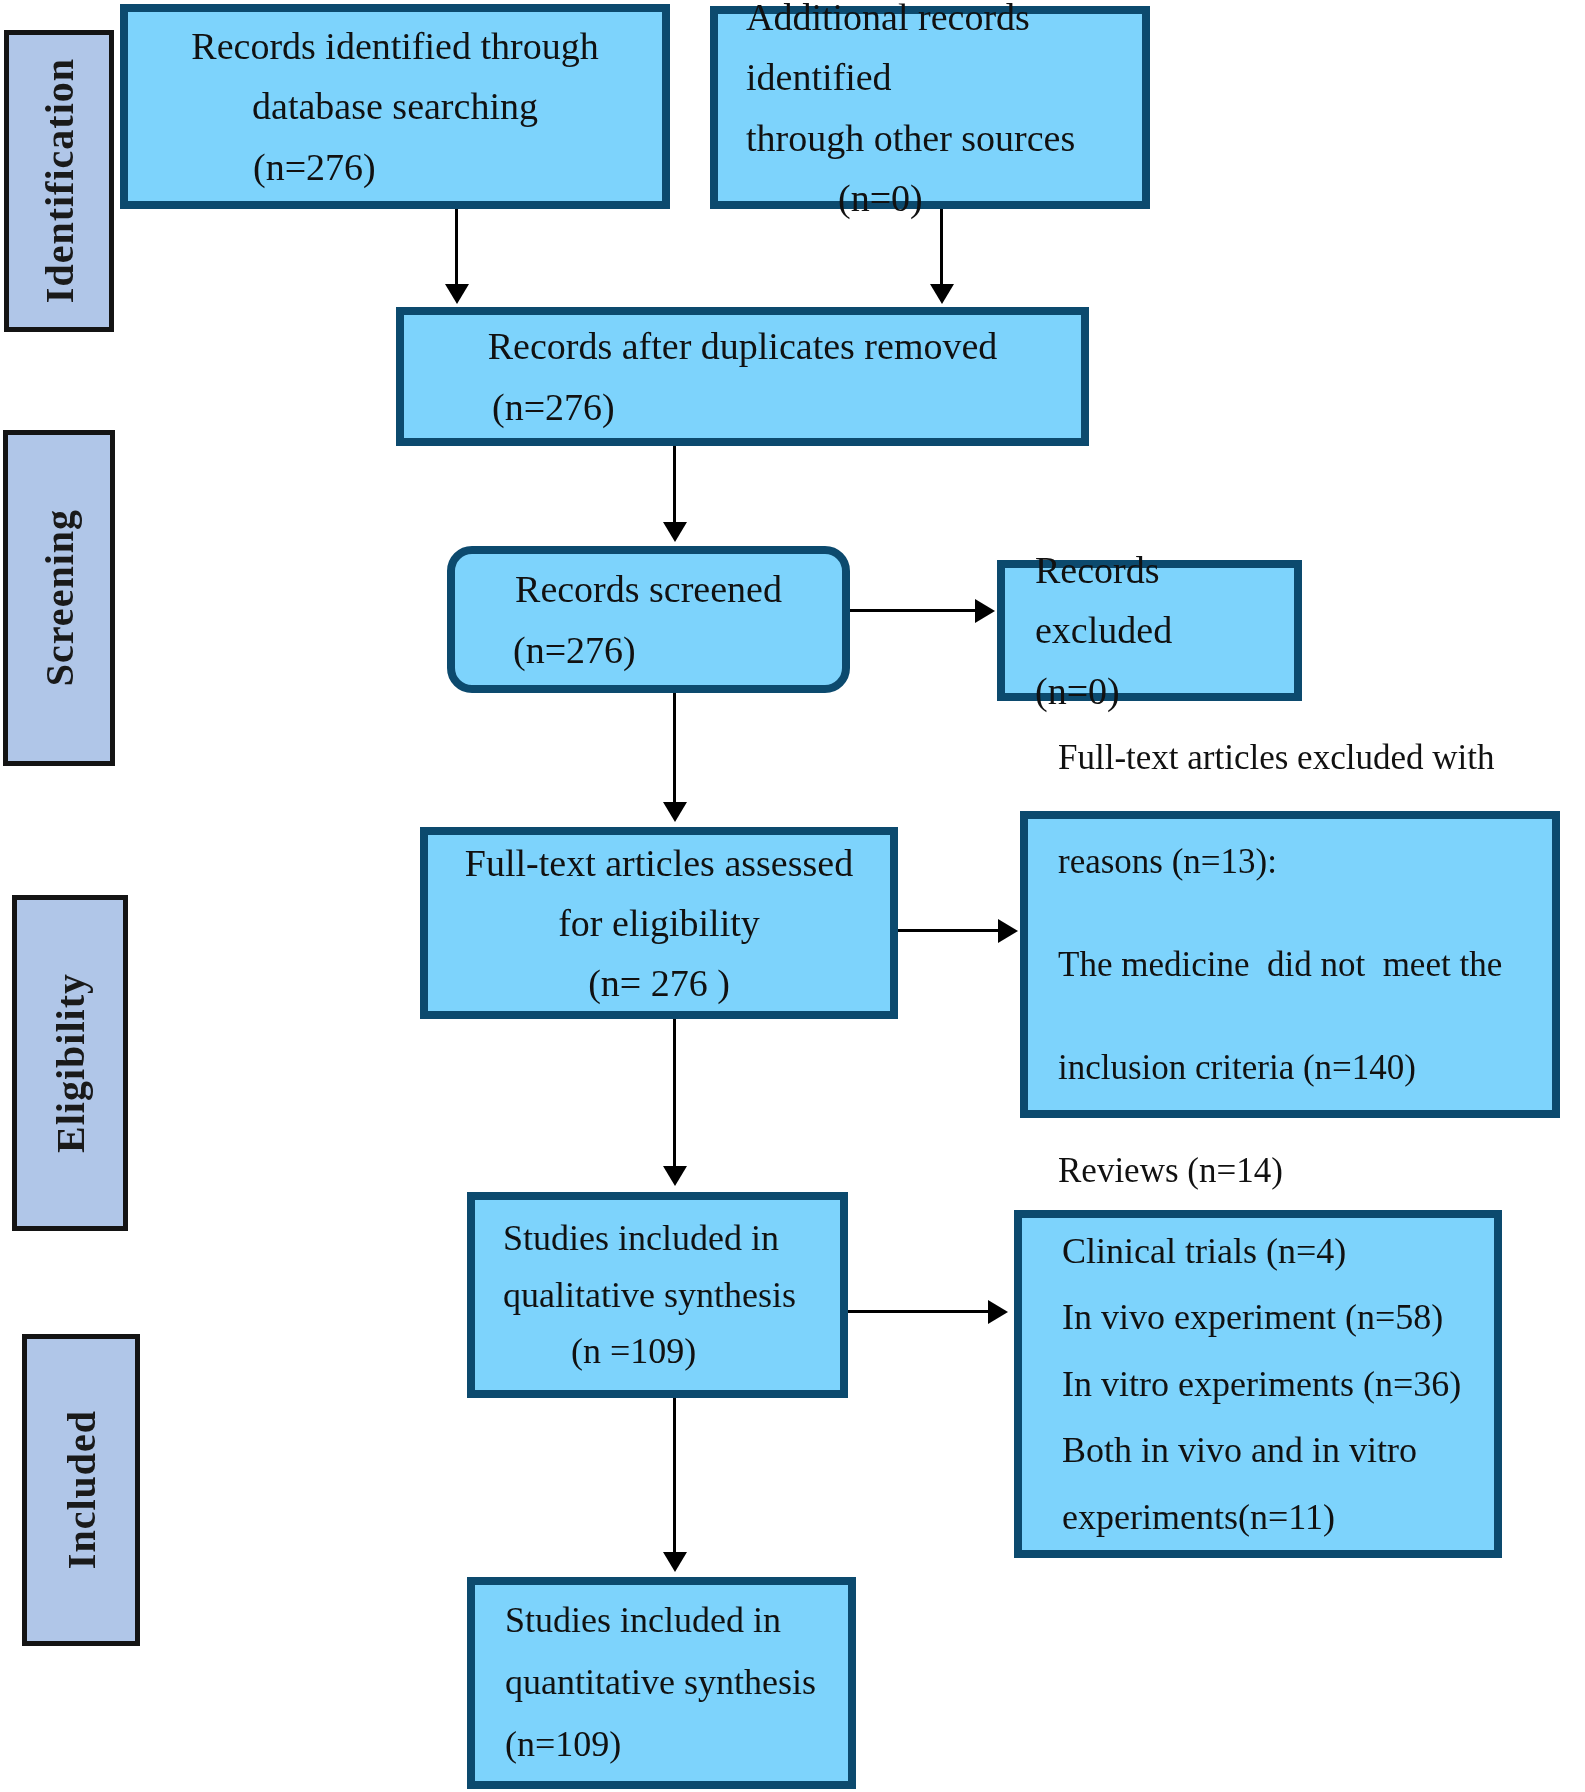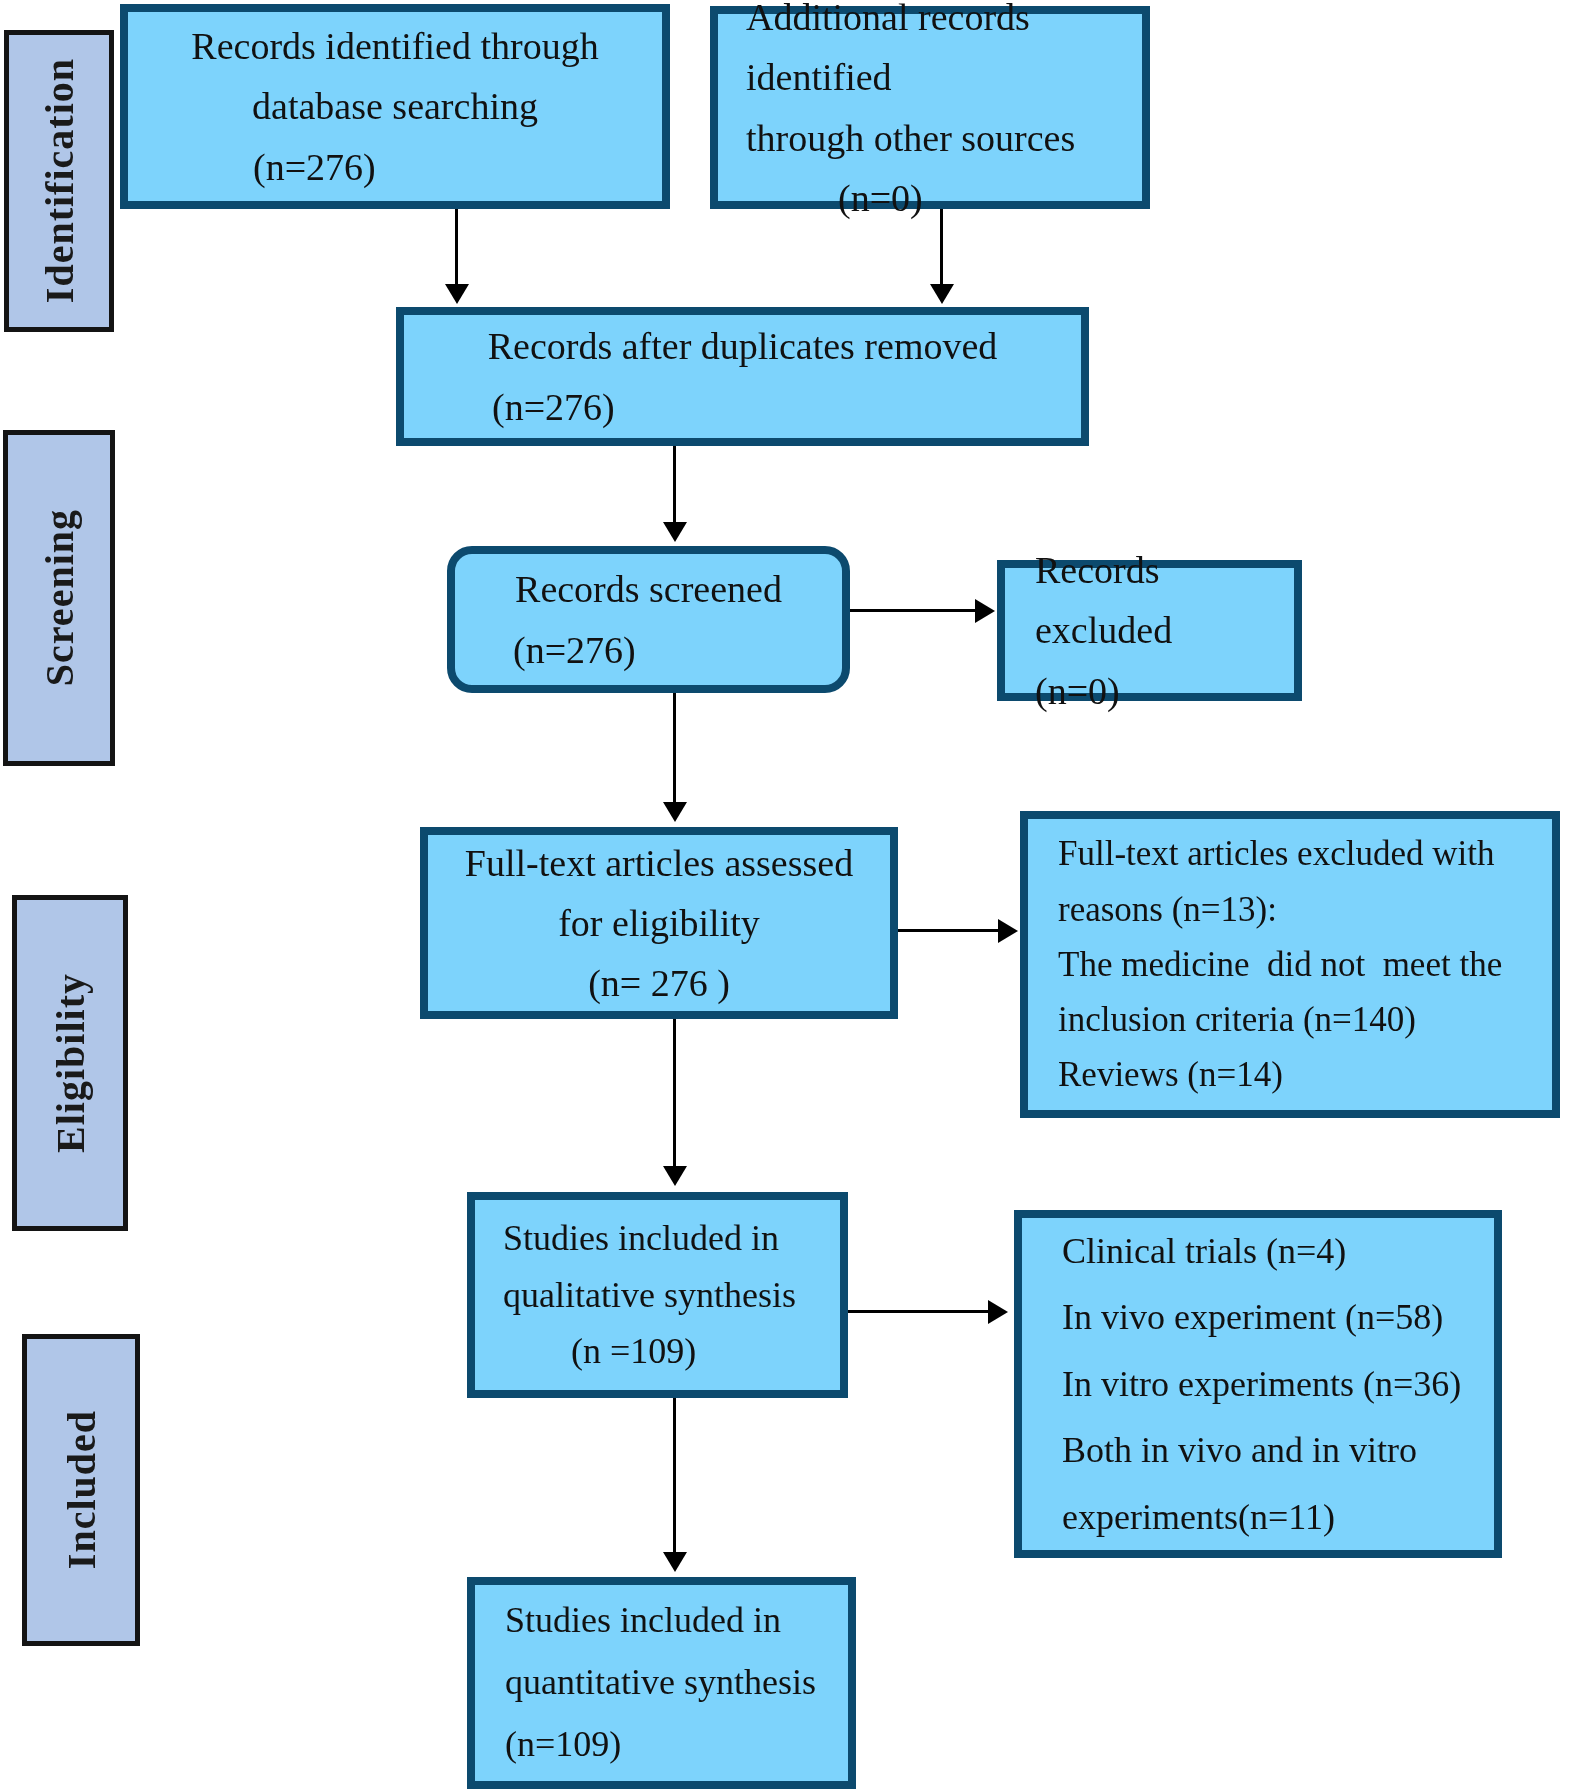--- a/index.html
+++ b/index.html
@@ -43,21 +43,21 @@
   }
   .c{text-align:center;}
   .l{text-align:left;}
   
   #box-records-identified .ind{padding-left:125px;}
   #box-additional-records .l{padding-left:28px;}
   #box-additional-records .ind{padding-left:120px;}
   #box-after-duplicates .ind{padding-left:88px;text-align:left;}
   #box-records-screened .ind{padding-left:58px;text-align:left;}
   #box-records-excluded .l{padding-left:30px;}
-  #box-fulltext-excluded{font-size:35px;}
+  #box-fulltext-excluded{font-size:35px;gap:48px;}
   #box-fulltext-excluded .l{padding-left:30px;padding-right:10px;}
   #box-qualitative{font-size:36px;}
   #box-qualitative .l{padding-left:28px;}
   #box-qualitative .ind{padding-left:96px;text-align:left;}
   #box-included-types{font-size:36px;justify-content:center;}
   #box-included-types .line{line-height:1.85;}
   #box-included-types .l{padding-left:40px;}
   #box-quantitative{font-size:36px;}
   #box-quantitative .line{line-height:1.72;}
   #box-quantitative .l{padding-left:30px;}

